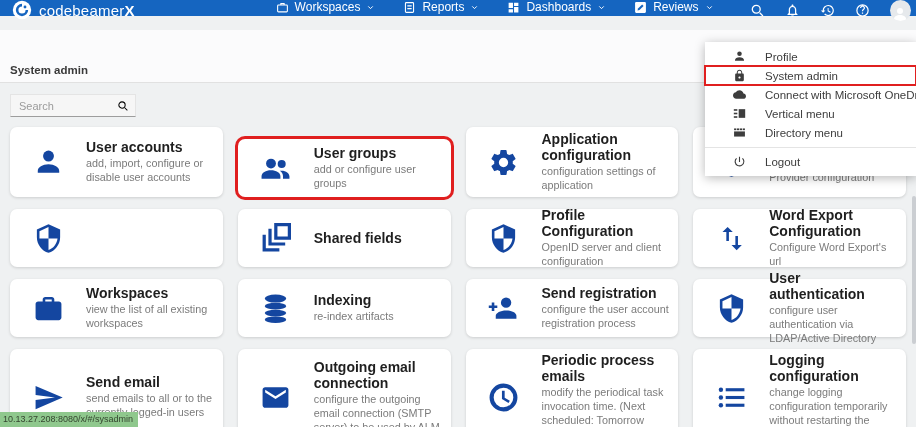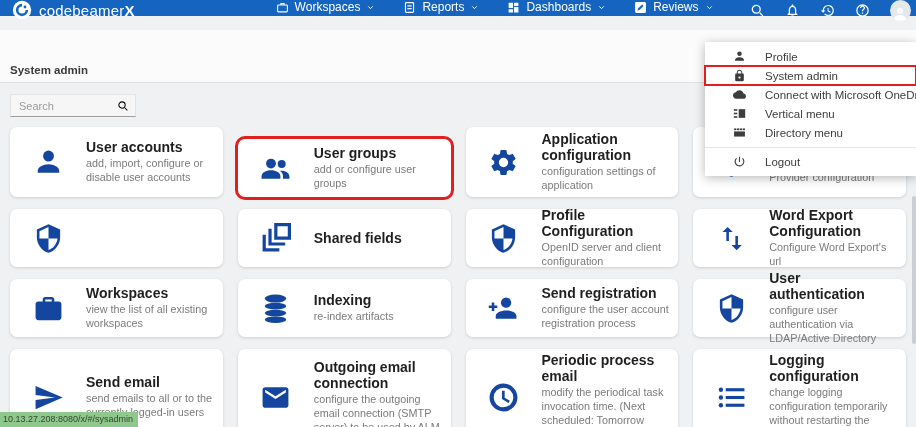--- a/index.html
+++ b/index.html
@@ -370,21 +370,21 @@
       </div>
     </div>
     <div class="card">
       <span class="card-icon">
         <svg viewBox="0 0 24 24" aria-hidden="true">
           <circle cx="12" cy="12" r="9.2" fill="none" stroke="currentColor" stroke-width="3.2"></circle>
           <path fill="currentColor" d="M12.9 6.8h-2.1v6.4l5.1 3.1 1-1.7-4-2.4V6.8z"></path>
         </svg>
       </span>
       <div class="card-text">
-        <div class="card-title">Periodic process email</div>
+        <div class="card-title">Periodic process emails</div>
         <div class="card-desc">modify the periodical task invocation time. (Next scheduled: Tomorrow 01:05)</div>
       </div>
     </div>
     <div class="card">
       <span class="card-icon">
         <svg viewBox="0 0 24 24" aria-hidden="true">
           <circle cx="3.8" cy="6" r="1.7" fill="currentColor"></circle>
           <circle cx="3.8" cy="12" r="1.7" fill="currentColor"></circle>
           <circle cx="3.8" cy="18" r="1.7" fill="currentColor"></circle>
           <rect x="7.5" y="4.8" width="14.5" height="2.4" fill="currentColor"></rect>

